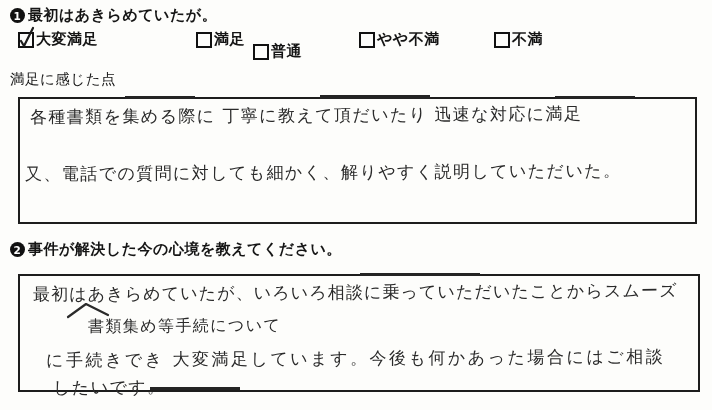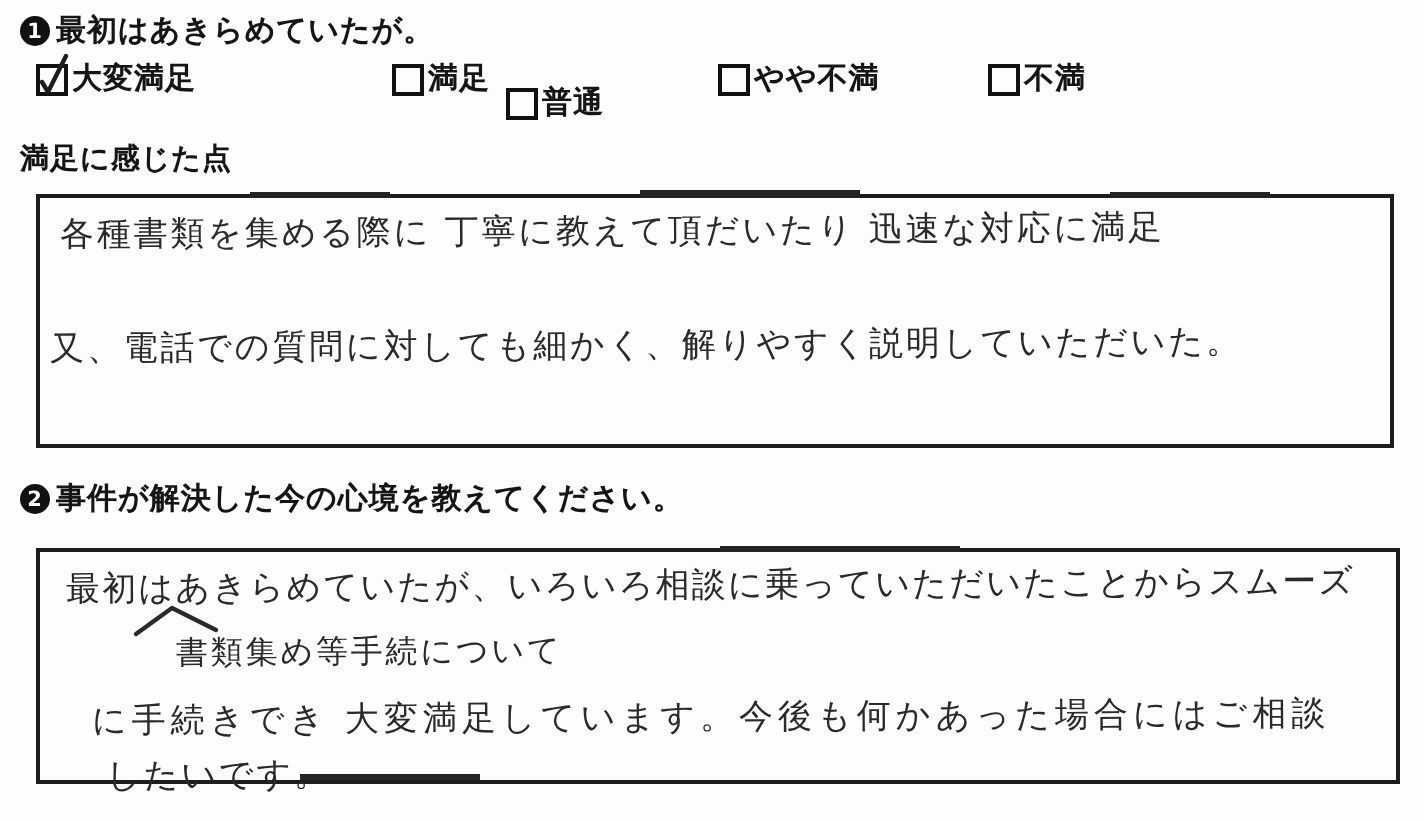--- a/index.html
+++ b/index.html
@@ -15,21 +15,21 @@
     display:flex; align-items:center;
   }
   .badge {
     display:inline-flex; width:15px; height:15px; margin-right:3px;
     background:#111; color:#fff; border-radius:50%;
     align-items:center; justify-content:center;
     font-size:10.5px; font-weight:700;
     font-family:"DejaVu Sans", sans-serif; flex:0 0 auto;
   }
   .subheading {
-    position:absolute; font-size:14.5px; font-weight:700;
+    position:absolute; font-size:14.5px; font-weight:400;
     letter-spacing:0.5px; white-space:nowrap;
   }
   
   .option {
     position:absolute; top:30px; display:flex; align-items:center;
     font-size:15px; font-weight:700; letter-spacing:0.5px; white-space:nowrap;
   }
   .cb {
     width:12px; height:12px; border:2px solid #111;
     margin-right:2px; position:relative; flex:0 0 auto;

